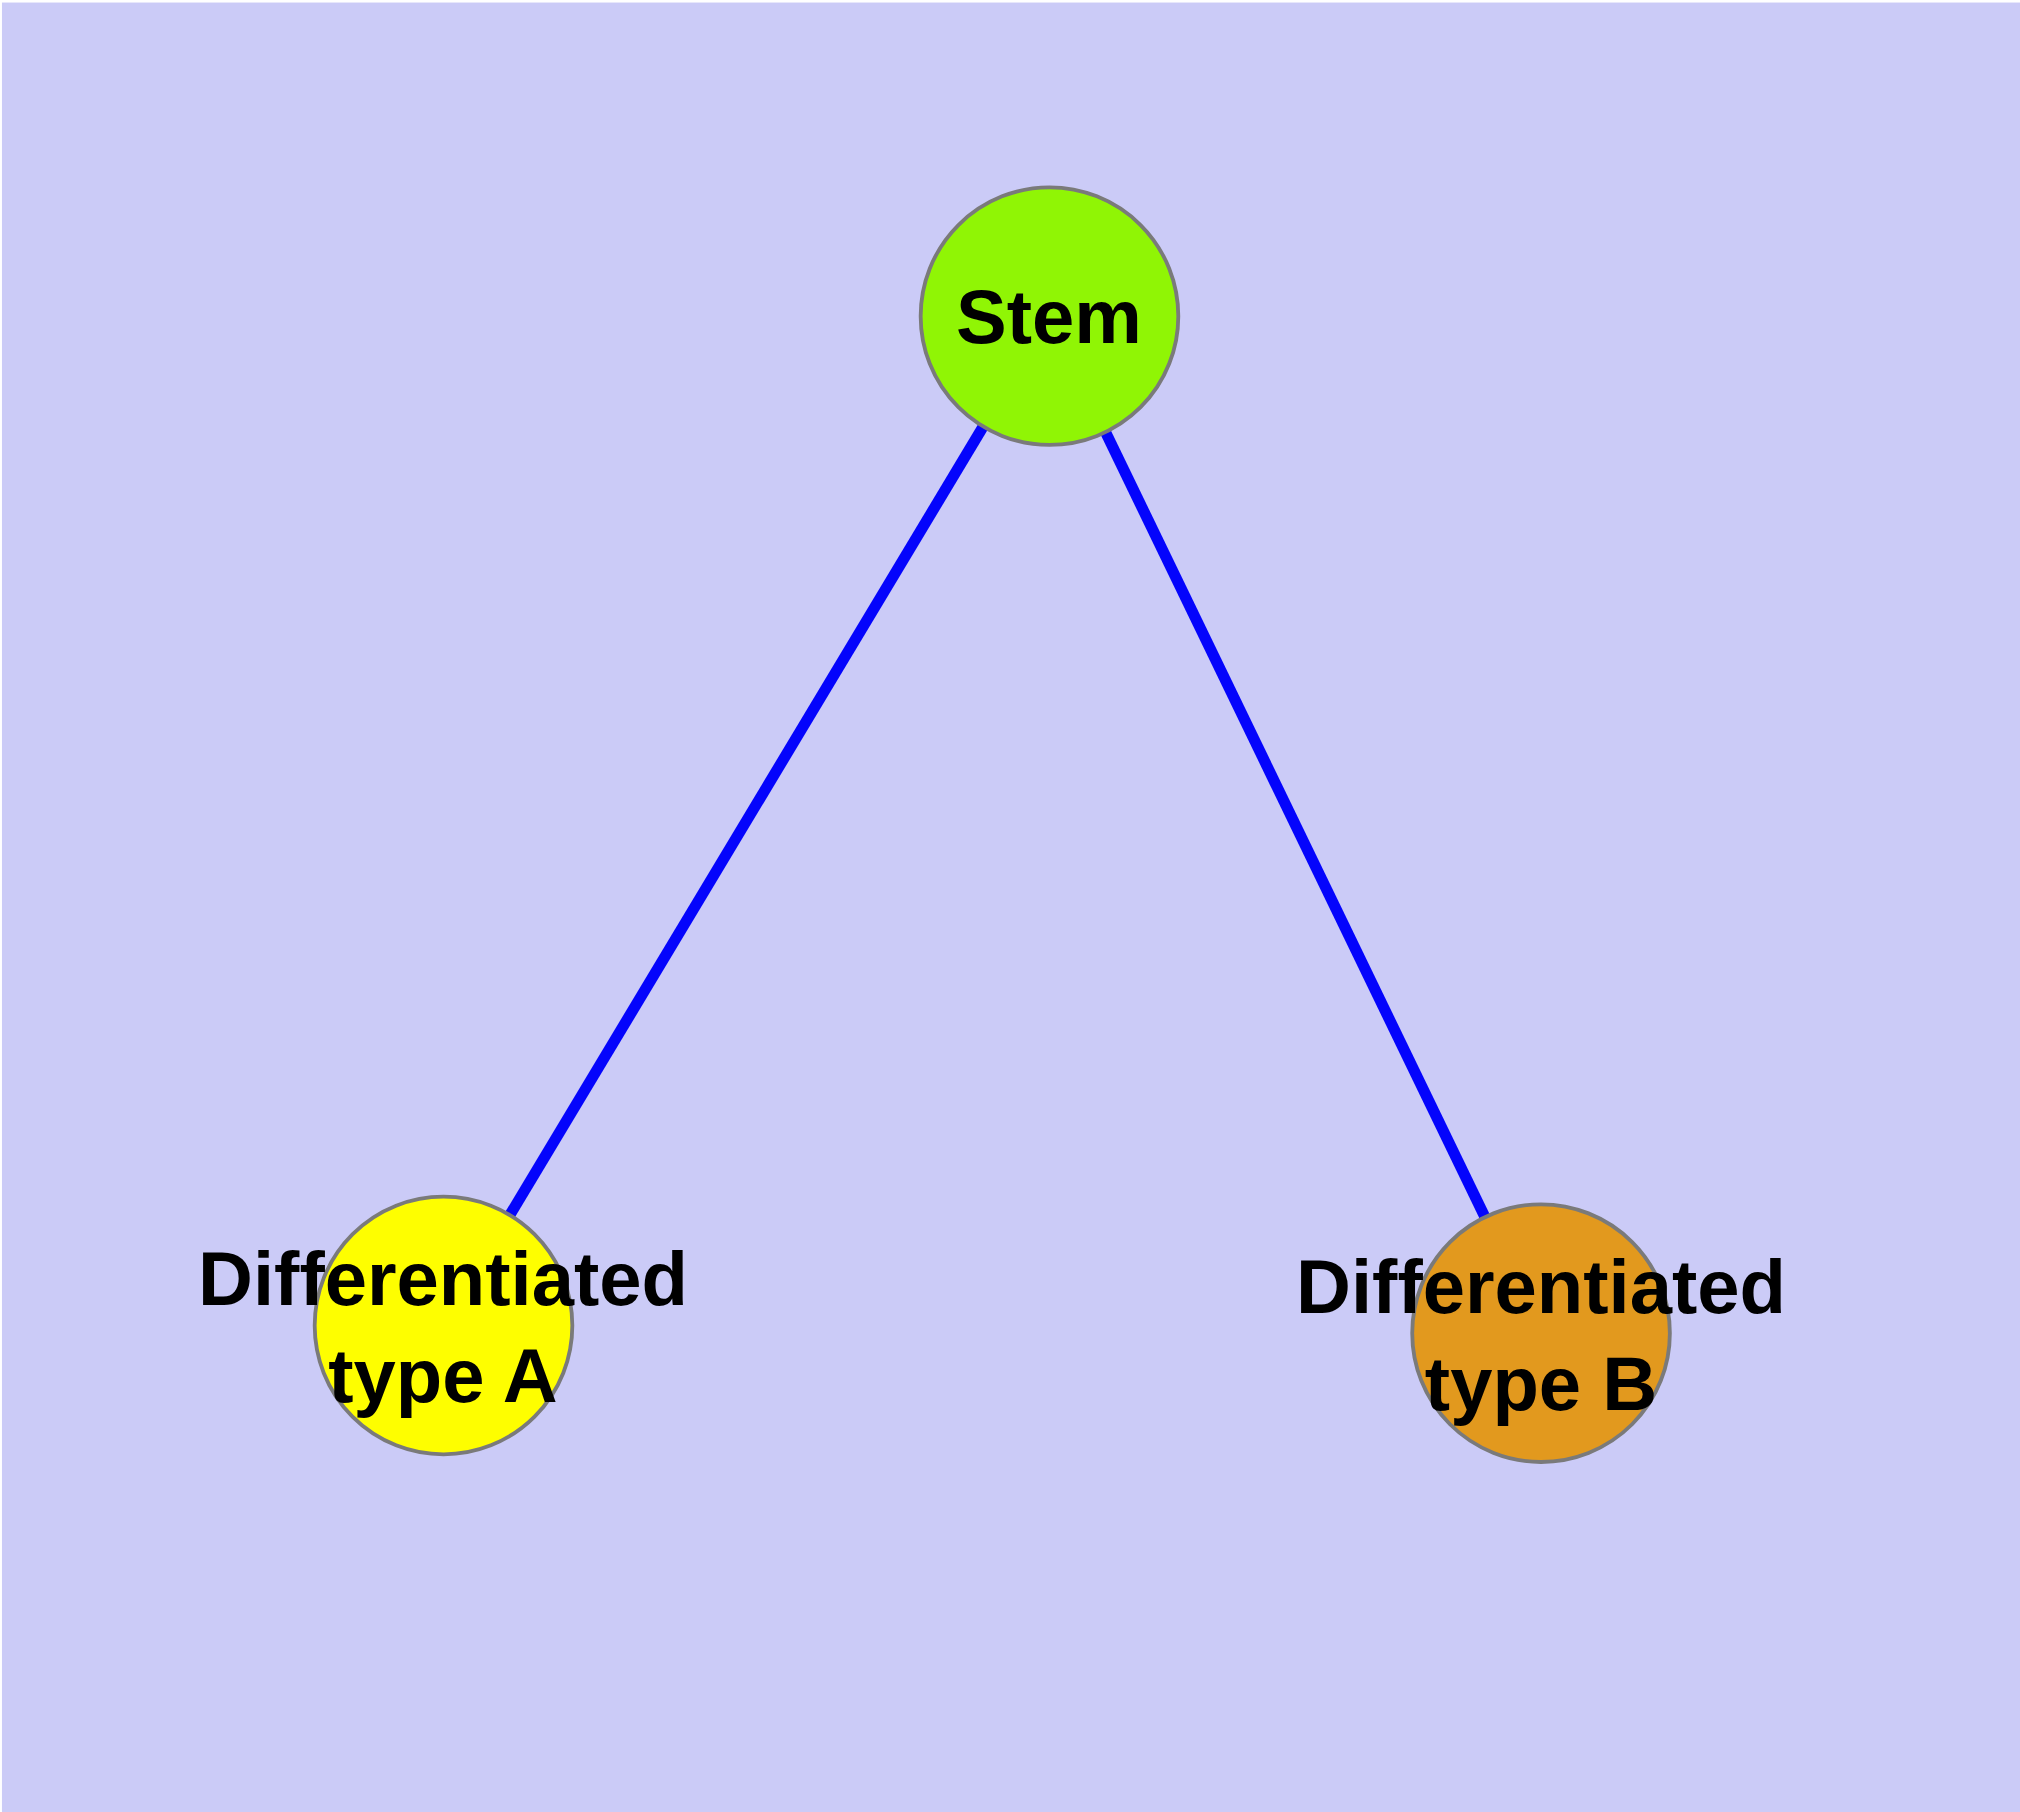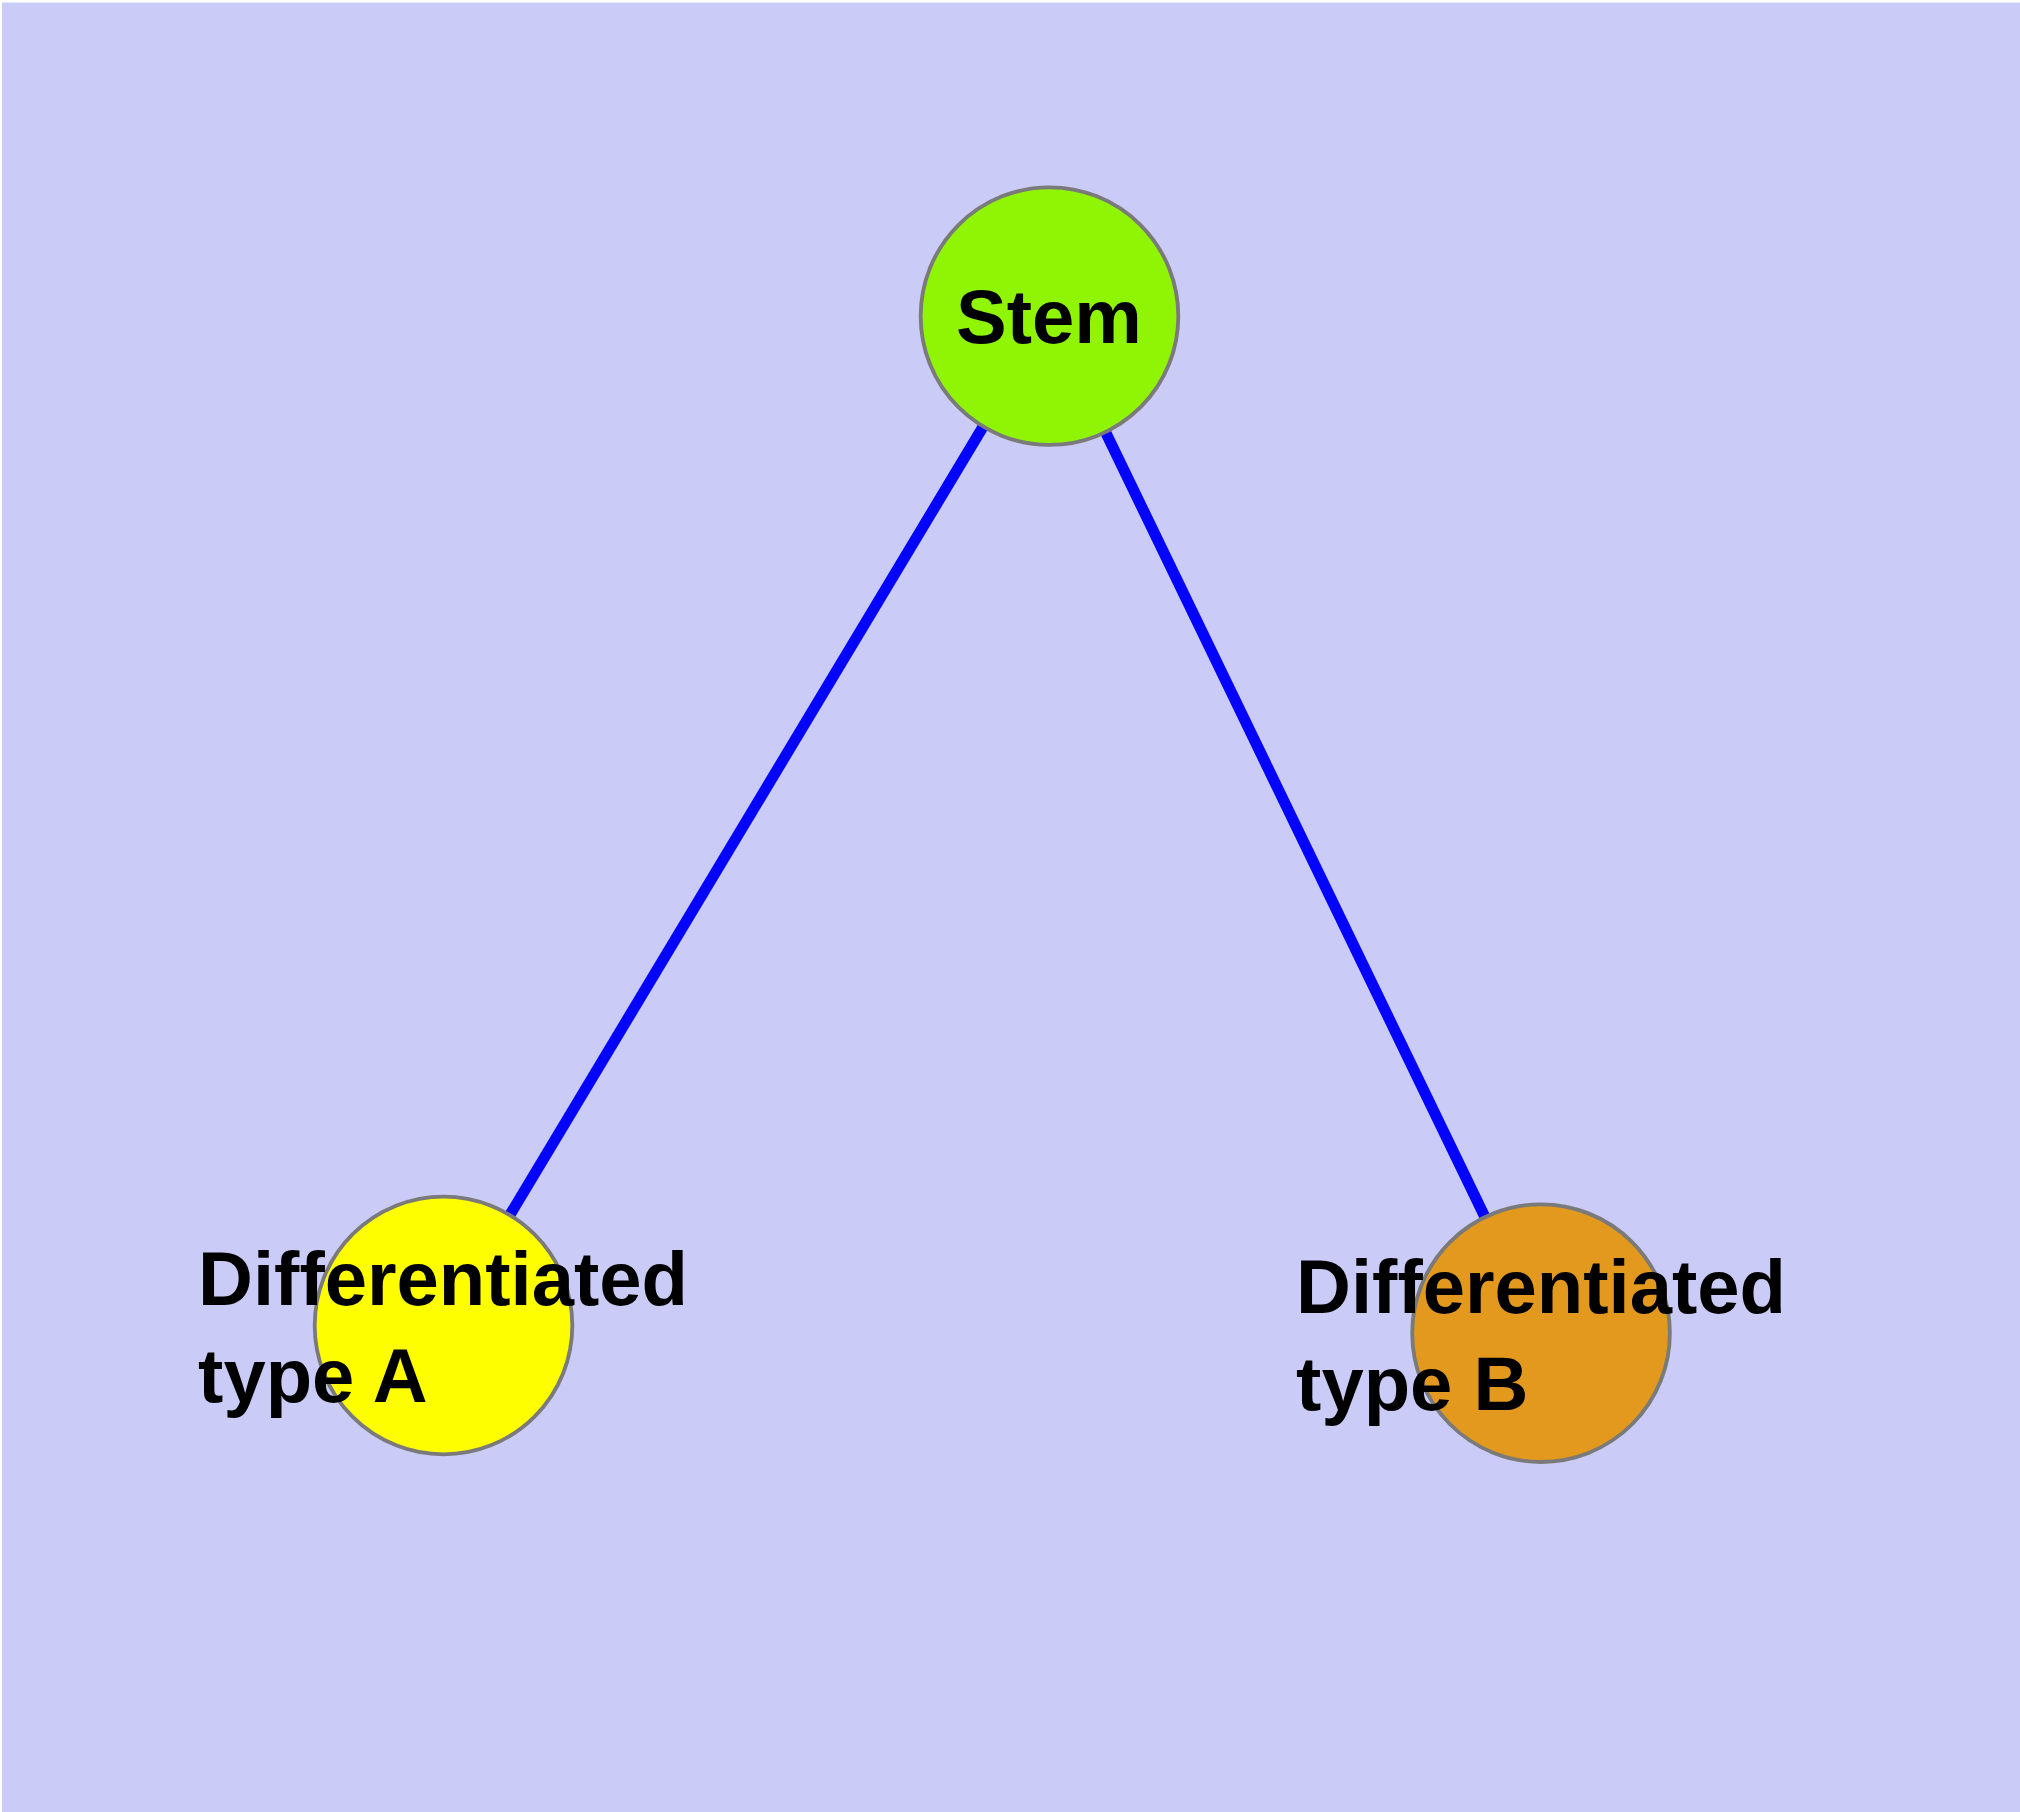--- a/index.html
+++ b/index.html
@@ -31,21 +31,21 @@
     stroke-width: 4.5px;
   }
   .label {
     position: absolute;
     transform: translate(-50%, -50%);
     font-family: "Liberation Sans", "DejaVu Sans", sans-serif;
     font-weight: bold;
     font-size: 76px;
     line-height: 97px;
     color: #000000;
-    text-align: left;
+    text-align: center;
     white-space: pre-line;
     letter-spacing: 0;
   }
   .label-stem { left: 1049px; top: 316px; }
   .label-a    { left: 443px;  top: 1327px; }
   .label-b    { left: 1541px; top: 1335px; }
 </style>
 </head>
 <body>
 

